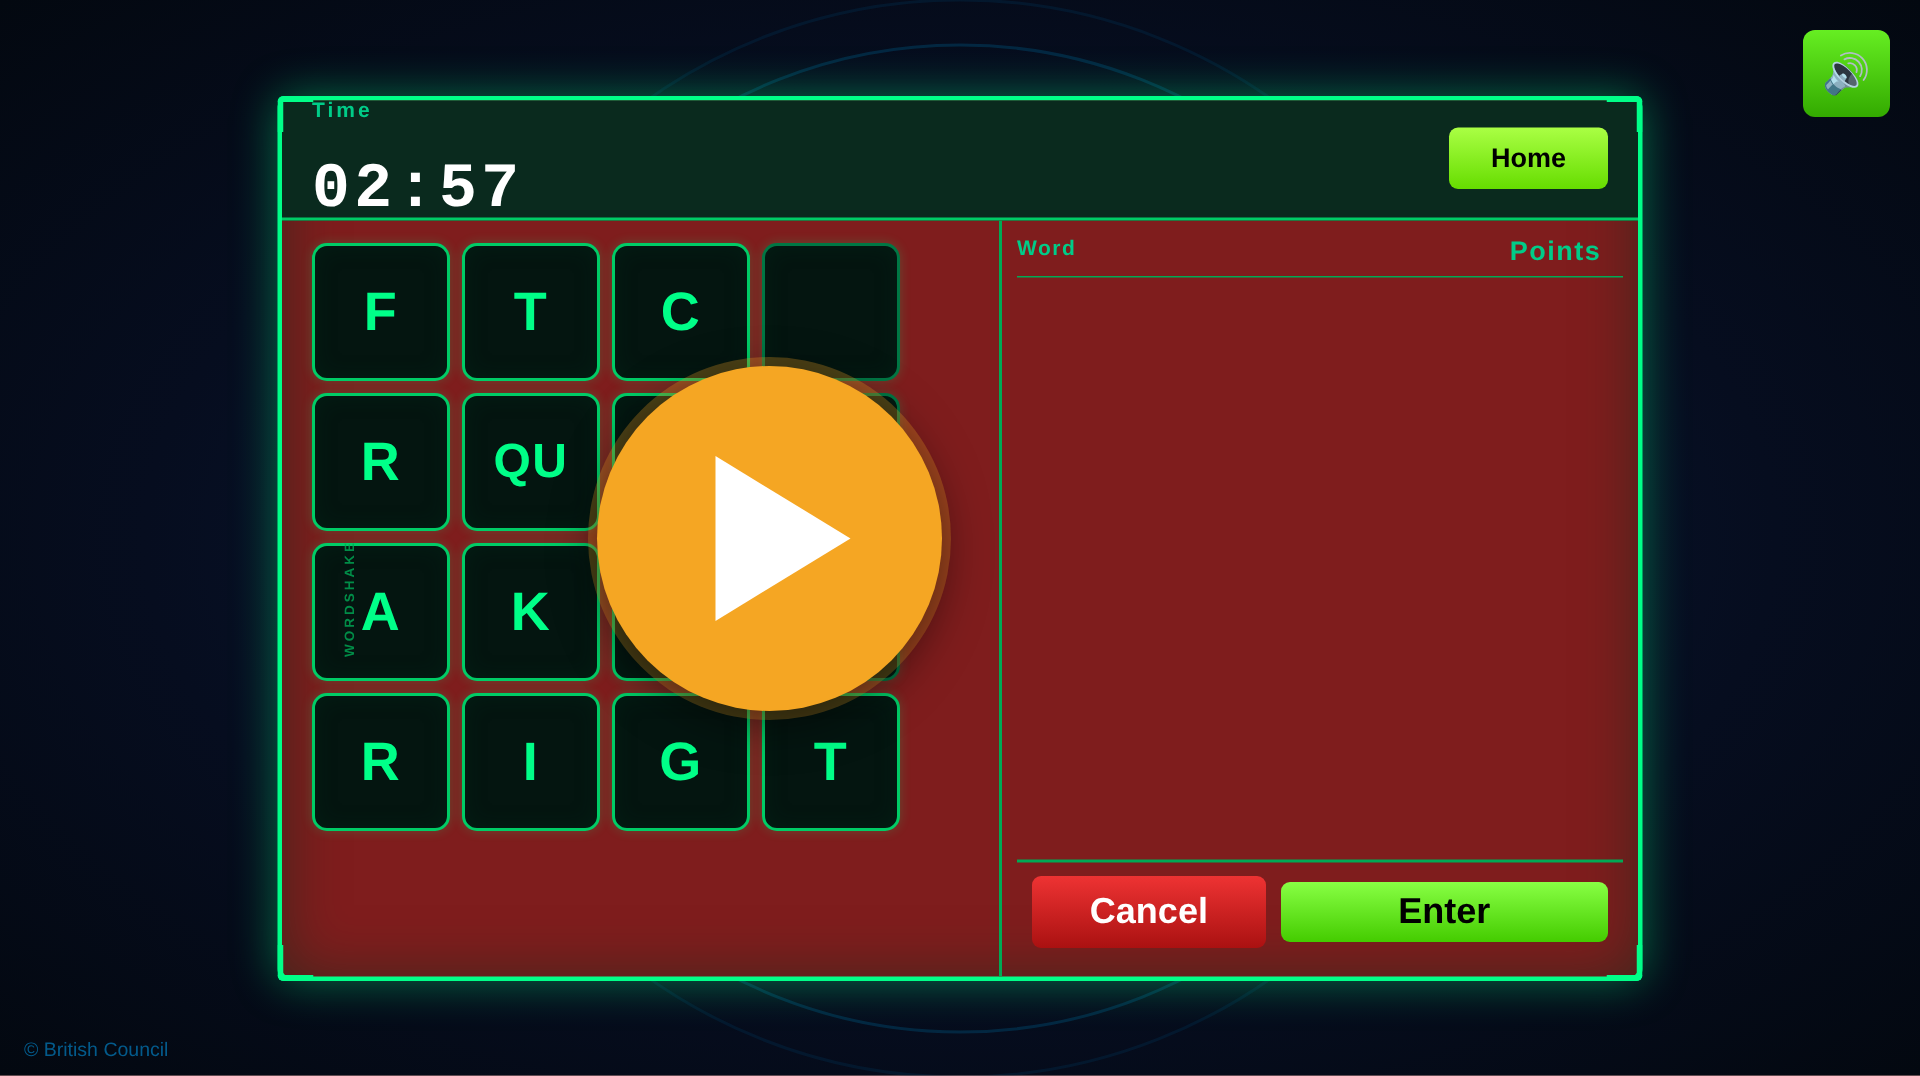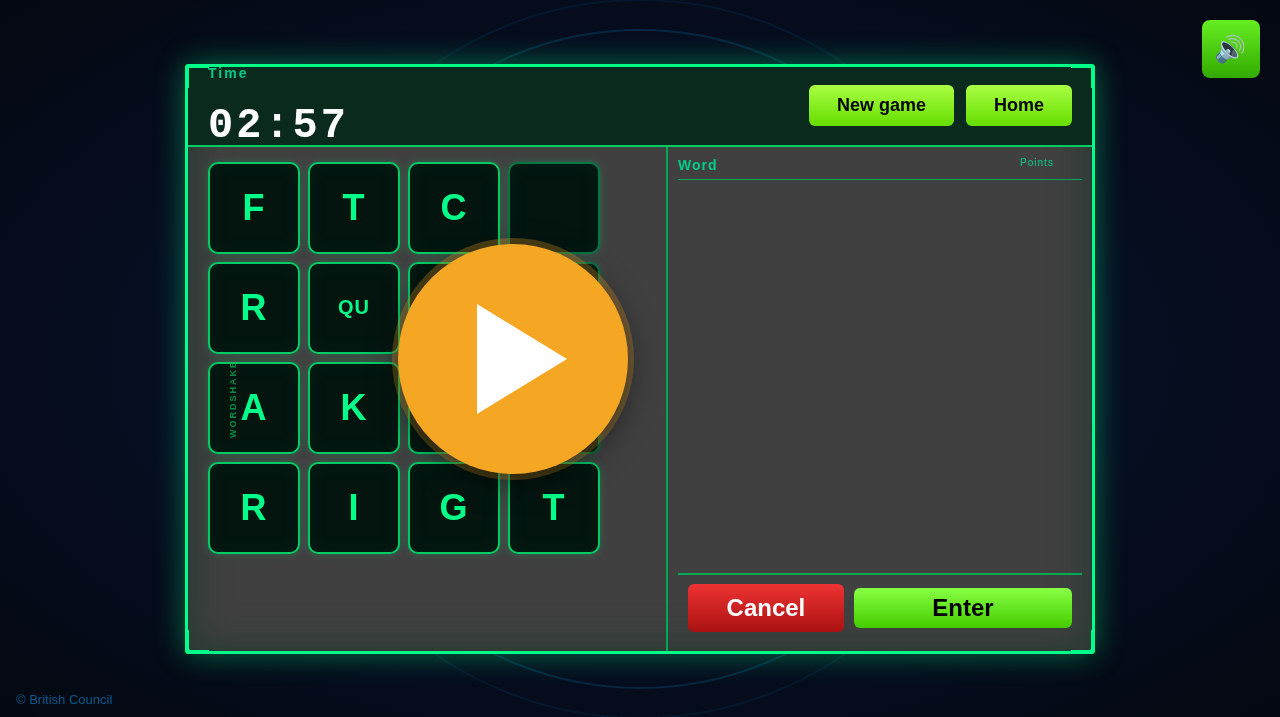--- a/index.html
+++ b/index.html
@@ -32,21 +32,21 @@
       width: 720px;
       height: 720px;
       border-color: rgba(0, 60, 100, 0.25);
     }
 
     
     .game-panel {
       position: relative;
       width: 910px;
       height: 590px;
-      background: #404040;
+      background: #7f1d1d;
       border: 3px solid #00ff88;
       border-radius: 8px;
       box-shadow: 0 0 30px rgba(0,255,136,0.4), inset 0 0 40px rgba(0,50,30,0.5);
       display: flex;
       flex-direction: column;
     }
 
     
     .corner-tl, .corner-tr, .corner-bl, .corner-br {
       position: absolute;
@@ -201,22 +201,22 @@
       flex: 1;
       color: #00cc88;
       font-size: 14px;
       font-weight: bold;
       letter-spacing: 1px;
     }
 
     .score-col-points {
       width: 90px;
       color: #00cc88;
-      font-size: 10px;
-      font-weight: normal;
+      font-size: 18px;
+      font-weight: bold;
       letter-spacing: 1px;
       text-align: center;
     }
 
     .score-list {
       flex: 1;
       overflow-y: auto;
     }
 
     .score-list::-webkit-scrollbar {
@@ -343,40 +343,39 @@
   <div class="corner-tr"></div>
   <div class="corner-bl"></div>
   <div class="corner-br"></div>
 
   <div class="header-bar">
     <div class="timer-section">
       <span class="time-label">Time</span>
       <span class="timer-value">02:57</span>
     </div>
     <div class="header-buttons">
-      <button class="btn-new-game">New game</button>
       <button class="btn-home">Home</button>
     </div>
   </div>
 
   <div class="content-area">
 
     <div class="grid-section">
       <span class="vertical-label">WORDSHAKE</span>
 
       <div class="grid-row">
         <div class="letter-tile">F</div>
         <div class="letter-tile">T</div>
         <div class="letter-tile">C</div>
         <div class="letter-tile hidden-tile"></div>
       </div>
 
       <div class="grid-row">
         <div class="letter-tile">R</div>
-        <div class="letter-tile" style="font-size:20px;">QU</div>
+        <div class="letter-tile" style="font-size:32px;">QU</div>
         <div class="letter-tile">W</div>
         <div class="letter-tile hidden-tile"></div>
       </div>
 
       <div class="grid-row">
         <div class="letter-tile">A</div>
         <div class="letter-tile">K</div>
         <div class="letter-tile">I</div>
         <div class="letter-tile hidden-tile"></div>
       </div>

